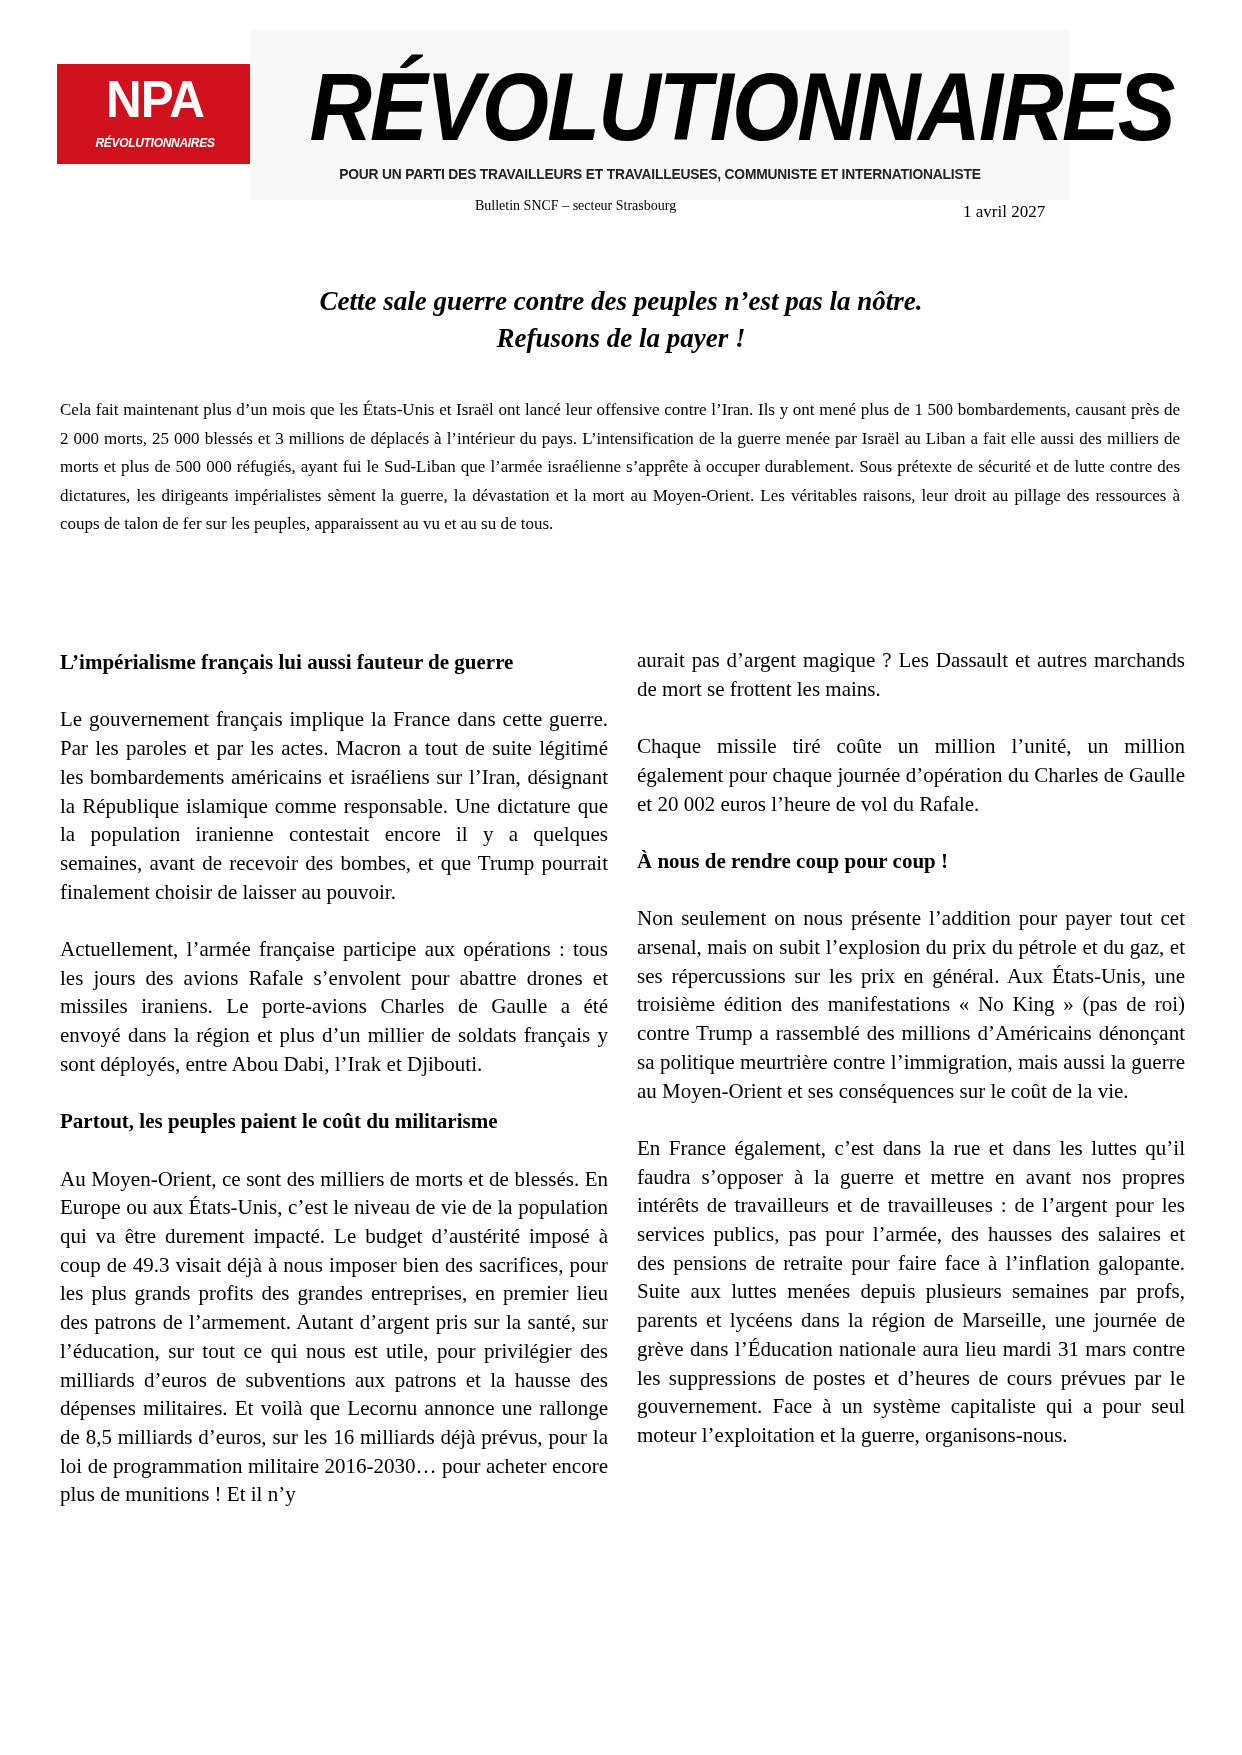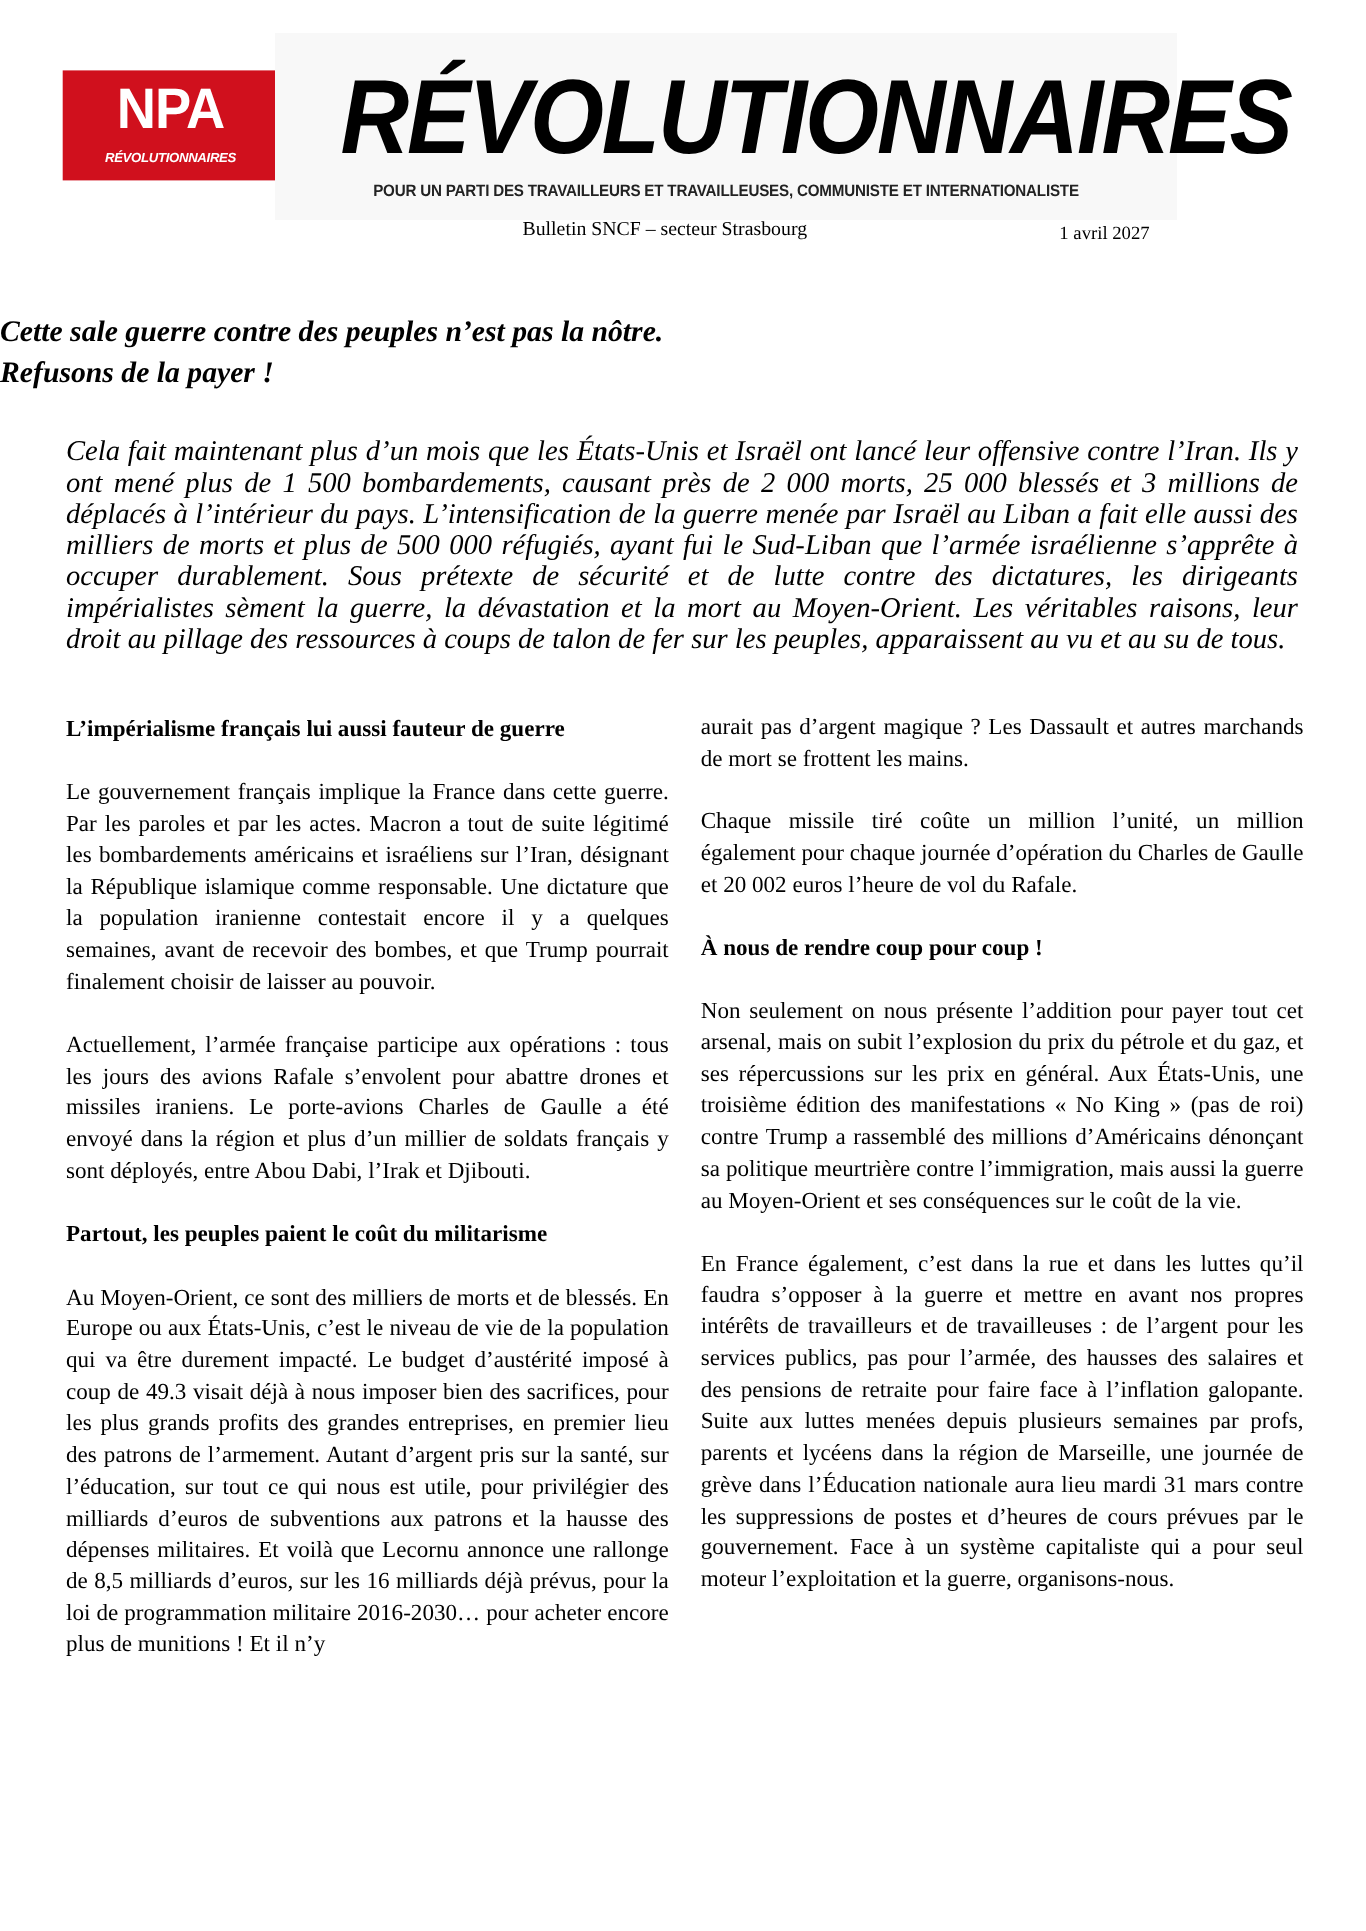--- a/index.html
+++ b/index.html
@@ -6,26 +6,26 @@
   body { width: 1242px; height: 1755px; position: relative; overflow: hidden; font-family: "Liberation Serif", serif; color: #000; }
 
   .logo { position: absolute; left: 57px; top: 64px; width: 148px; height: 100px; background: #d0101d; color: #fff; padding-left: 48px; }
   .logo .npa { position: absolute; left: 0; width: 100%; top: 0; text-align: center; font-family: "Liberation Sans", sans-serif; font-weight: bold; font-size: 52px; letter-spacing: -1px; line-height: 70px; transform: scaleX(0.95); }
   .logo .sub { position: absolute; left: 0; width: 100%; top: 72px; text-align: center; font-family: "Liberation Sans", sans-serif; font-weight: bold; font-style: italic; font-size: 12px; letter-spacing: -0.3px; }
 
   .masthead { position: absolute; left: 250px; top: 30px; width: 820px; height: 170px; background: #f8f8f8; }
   .masthead .title { position: absolute; left: 20px; top: 22px; width: 790px; text-align: center; font-family: "Liberation Sans", sans-serif; font-weight: bold; font-style: italic; font-size: 96px; line-height: 110px; letter-spacing: -2px; transform: scaleX(0.9); transform-origin: center; }
   .masthead .tagline { position: absolute; left: 0; width: 820px; top: 135px; text-align: center; font-family: "Liberation Sans", sans-serif; font-weight: bold; font-size: 15px; color: #222; letter-spacing: -0.2px; transform: scaleX(0.92); }
 
-  .bulletin { position: absolute; left: 475px; top: 198px; font-size: 18px; }
+  .bulletin { position: absolute; left: 475px; top: 198px; font-size: 14px; }
   .date { position: absolute; left: 963px; top: 202px; font-size: 17px; }
 
-  .headline { position: absolute; left: 0; width: 1242px; top: 283px; text-align: left; font-weight: bold; font-style: italic; font-size: 27px; line-height: 37px; }
+  .headline { position: absolute; left: 0; width: 1242px; top: 283px; text-align: center; font-weight: bold; font-style: italic; font-size: 27px; line-height: 37px; }
 
-  .intro { position: absolute; left: 60px; top: 396px; width: 1120px; font-style: italic; font-size: 26px; line-height: 28.5px; text-align: justify; }
+  .intro { position: absolute; left: 60px; top: 396px; width: 1120px; font-size: 17px; line-height: 28.5px; text-align: justify; }
 
   .col { position: absolute; top: 648px; width: 548px; font-size: 21px; line-height: 28.7px; text-align: justify; }
   .col.left { left: 60px; }
   .col.right { left: 637px; top: 646px; }
   .col h3 { font-size: 21px; font-weight: bold; margin: 0 0 28.7px 0; line-height: 28.7px; }
   .col p { margin: 0 0 28.7px 0; }
 </style>
 </head>
 <body>
 

